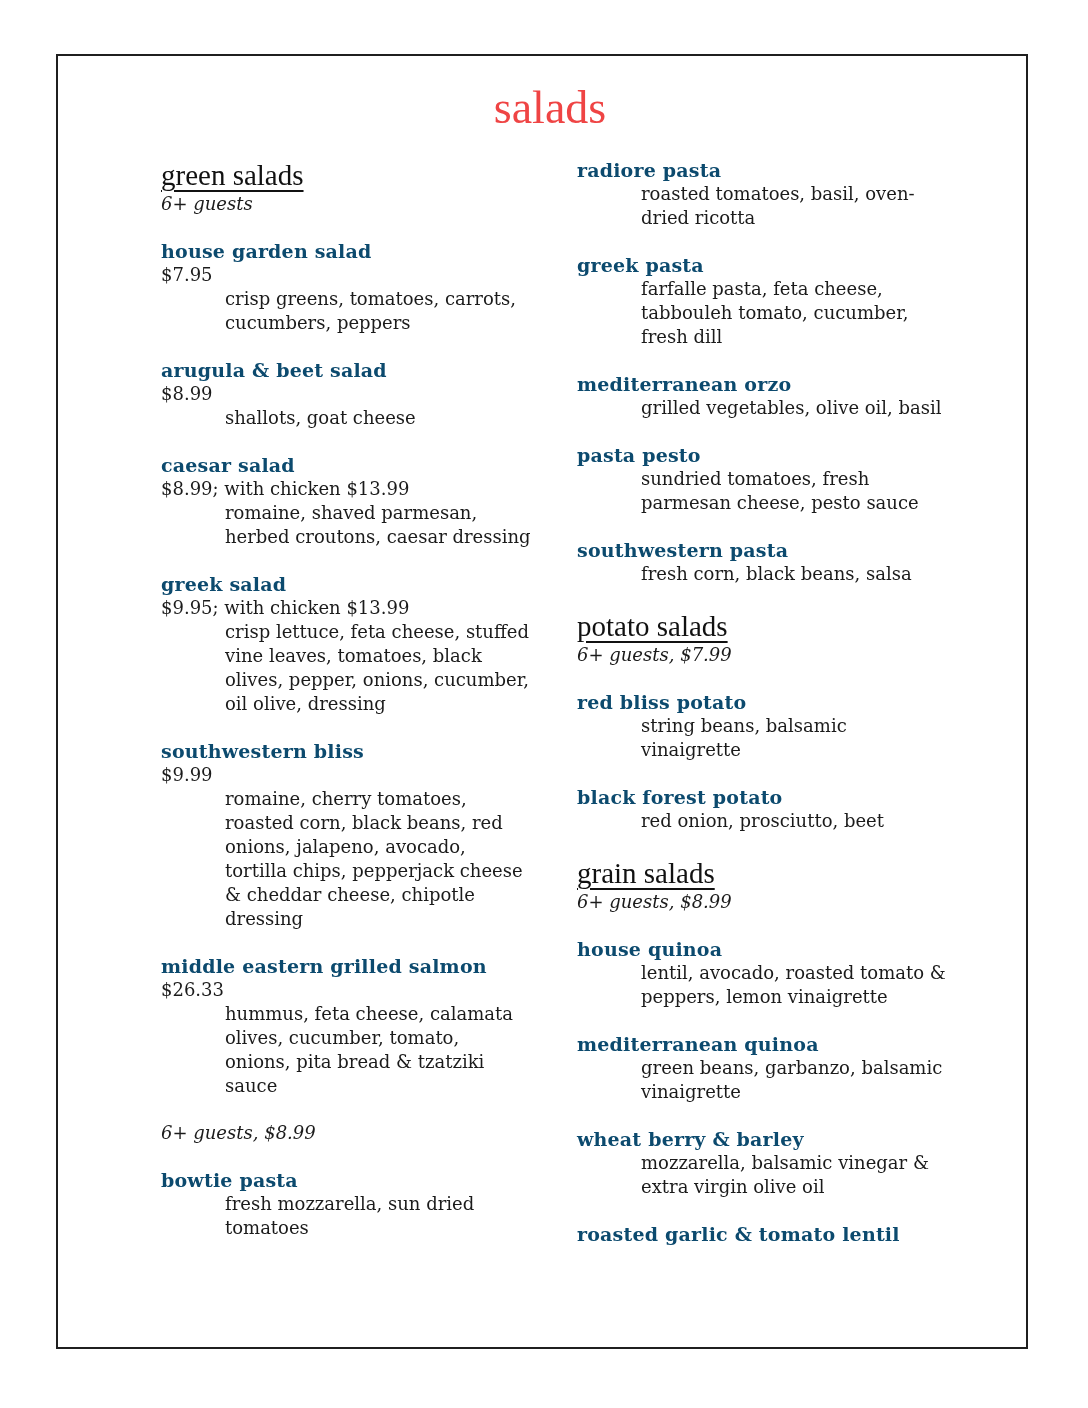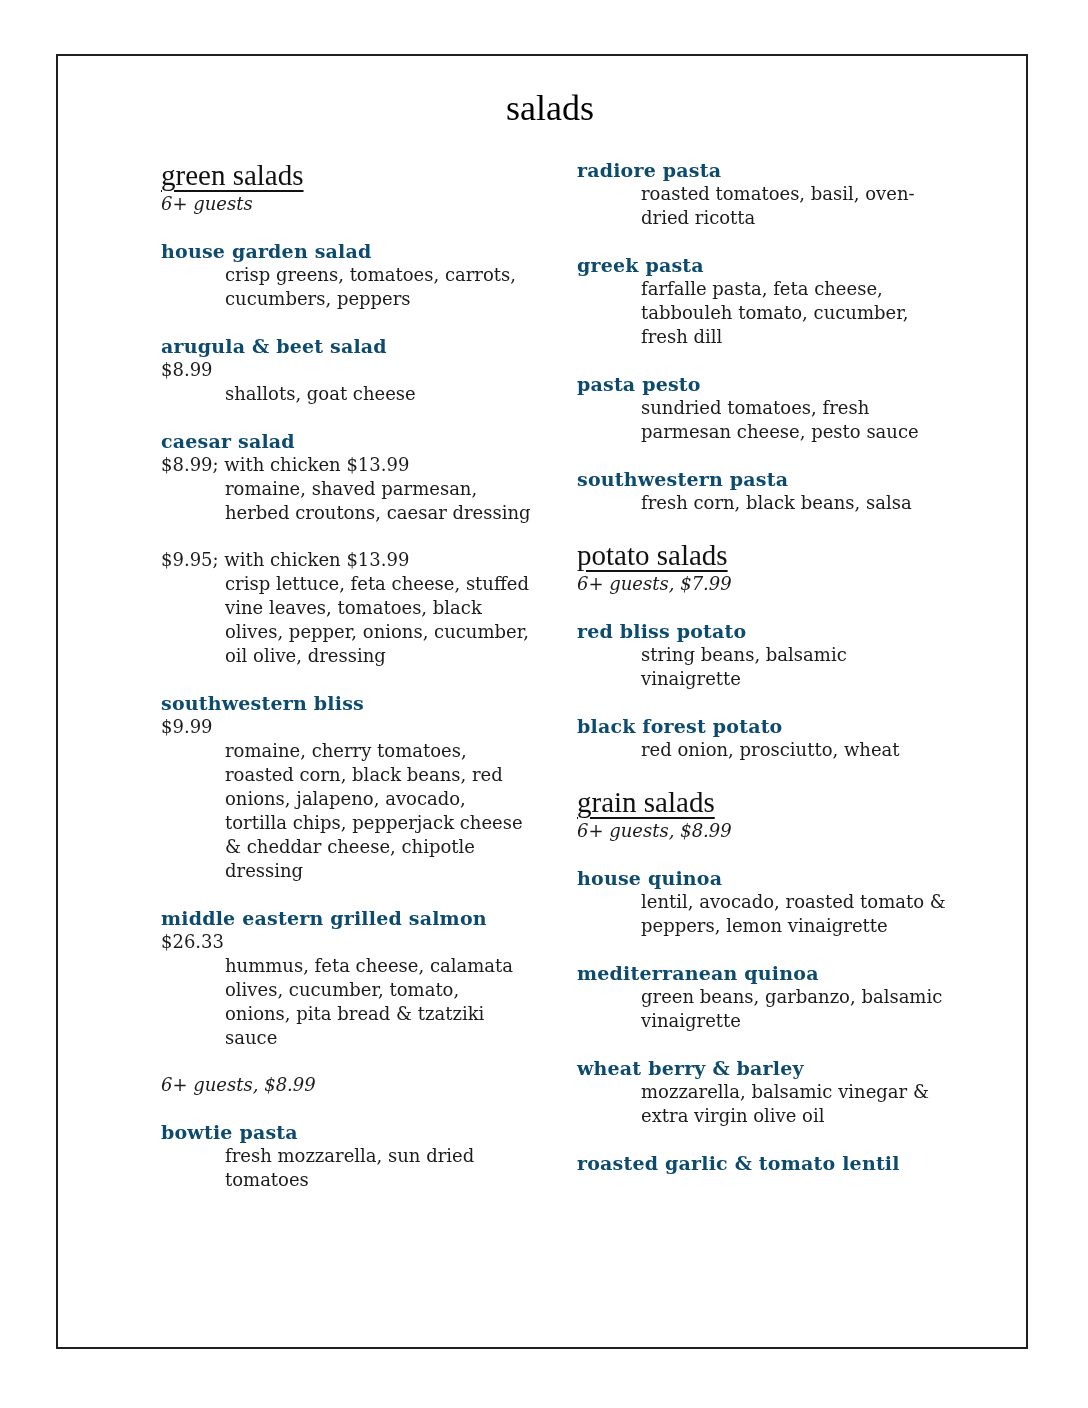--- a/index.html
+++ b/index.html
@@ -16,23 +16,23 @@
     width: 972px; height: 1295px;
     border: 2px solid #1f1f1f;
     background: #ffffff;
     box-sizing: border-box;
   }
   .menu-title {
     text-align: center;
     margin: 28px 0 0 16px;
     font-family: "Liberation Serif", serif;
     font-weight: 400;
-    font-size: 36px;
+    font-size: 46px;
     line-height: 48px;
-    color: #000000;
+    color: #ef4444;
   }
   .columns { display: flex; margin-top: 26px; }
   .col { box-sizing: border-box; }
   .col-left  { margin-left: 103px; width: 416px; }
   .col-right { width: 412px; }
   .block { margin-bottom: 23px; }
   .section-heading {
     font-family: "Liberation Serif", serif;
     font-size: 29px;
     line-height: 34px;
@@ -67,38 +67,40 @@
 
     <div class="col col-left">
 
       <div class="block section">
         <div class="section-heading">green salads</div>
         <div class="section-note">6+ guests</div>
       </div>
 
       <div class="block item">
         <div class="item-name">house garden salad</div>
+        <div class="item-price">$7.95</div>
         <div class="item-desc">crisp greens, tomatoes, carrots,
 cucumbers, peppers</div>
       </div>
 
       <div class="block item">
         <div class="item-name">arugula &amp; beet salad</div>
         <div class="item-price">$8.99</div>
         <div class="item-desc">shallots, goat cheese</div>
       </div>
 
       <div class="block item">
         <div class="item-name">caesar salad</div>
         <div class="item-price">$8.99; with chicken $13.99</div>
         <div class="item-desc">romaine, shaved parmesan,
 herbed croutons, caesar dressing</div>
       </div>
 
       <div class="block item">
+        <div class="item-name">greek salad</div>
         <div class="item-price">$9.95; with chicken $13.99</div>
         <div class="item-desc">crisp lettuce, feta cheese, stuffed
 vine leaves, tomatoes, black
 olives, pepper, onions, cucumber,
 oil olive, dressing</div>
       </div>
 
       <div class="block item">
         <div class="item-name">southwestern bliss</div>
         <div class="item-price">$9.99</div>
@@ -139,20 +141,24 @@
 dried ricotta</div>
       </div>
 
       <div class="block item">
         <div class="item-name">greek pasta</div>
         <div class="item-desc">farfalle pasta, feta cheese,
 tabbouleh tomato, cucumber,
 fresh dill</div>
       </div>
 
+      <div class="block item">
+        <div class="item-name">mediterranean orzo</div>
+        <div class="item-desc">grilled vegetables, olive oil, basil</div>
+      </div>
 
       <div class="block item">
         <div class="item-name">pasta pesto</div>
         <div class="item-desc">sundried tomatoes, fresh
 parmesan cheese, pesto sauce</div>
       </div>
 
       <div class="block item">
         <div class="item-name">southwestern pasta</div>
         <div class="item-desc">fresh corn, black beans, salsa</div>
@@ -164,21 +170,21 @@
       </div>
 
       <div class="block item">
         <div class="item-name">red bliss potato</div>
         <div class="item-desc">string beans, balsamic
 vinaigrette</div>
       </div>
 
       <div class="block item">
         <div class="item-name">black forest potato</div>
-        <div class="item-desc">red onion, prosciutto, wheat</div>
+        <div class="item-desc">red onion, prosciutto, beet</div>
       </div>
 
       <div class="block section">
         <div class="section-heading">grain salads</div>
         <div class="section-note">6+ guests, $8.99</div>
       </div>
 
       <div class="block item">
         <div class="item-name">house quinoa</div>
         <div class="item-desc">lentil, avocado, roasted tomato &amp;

